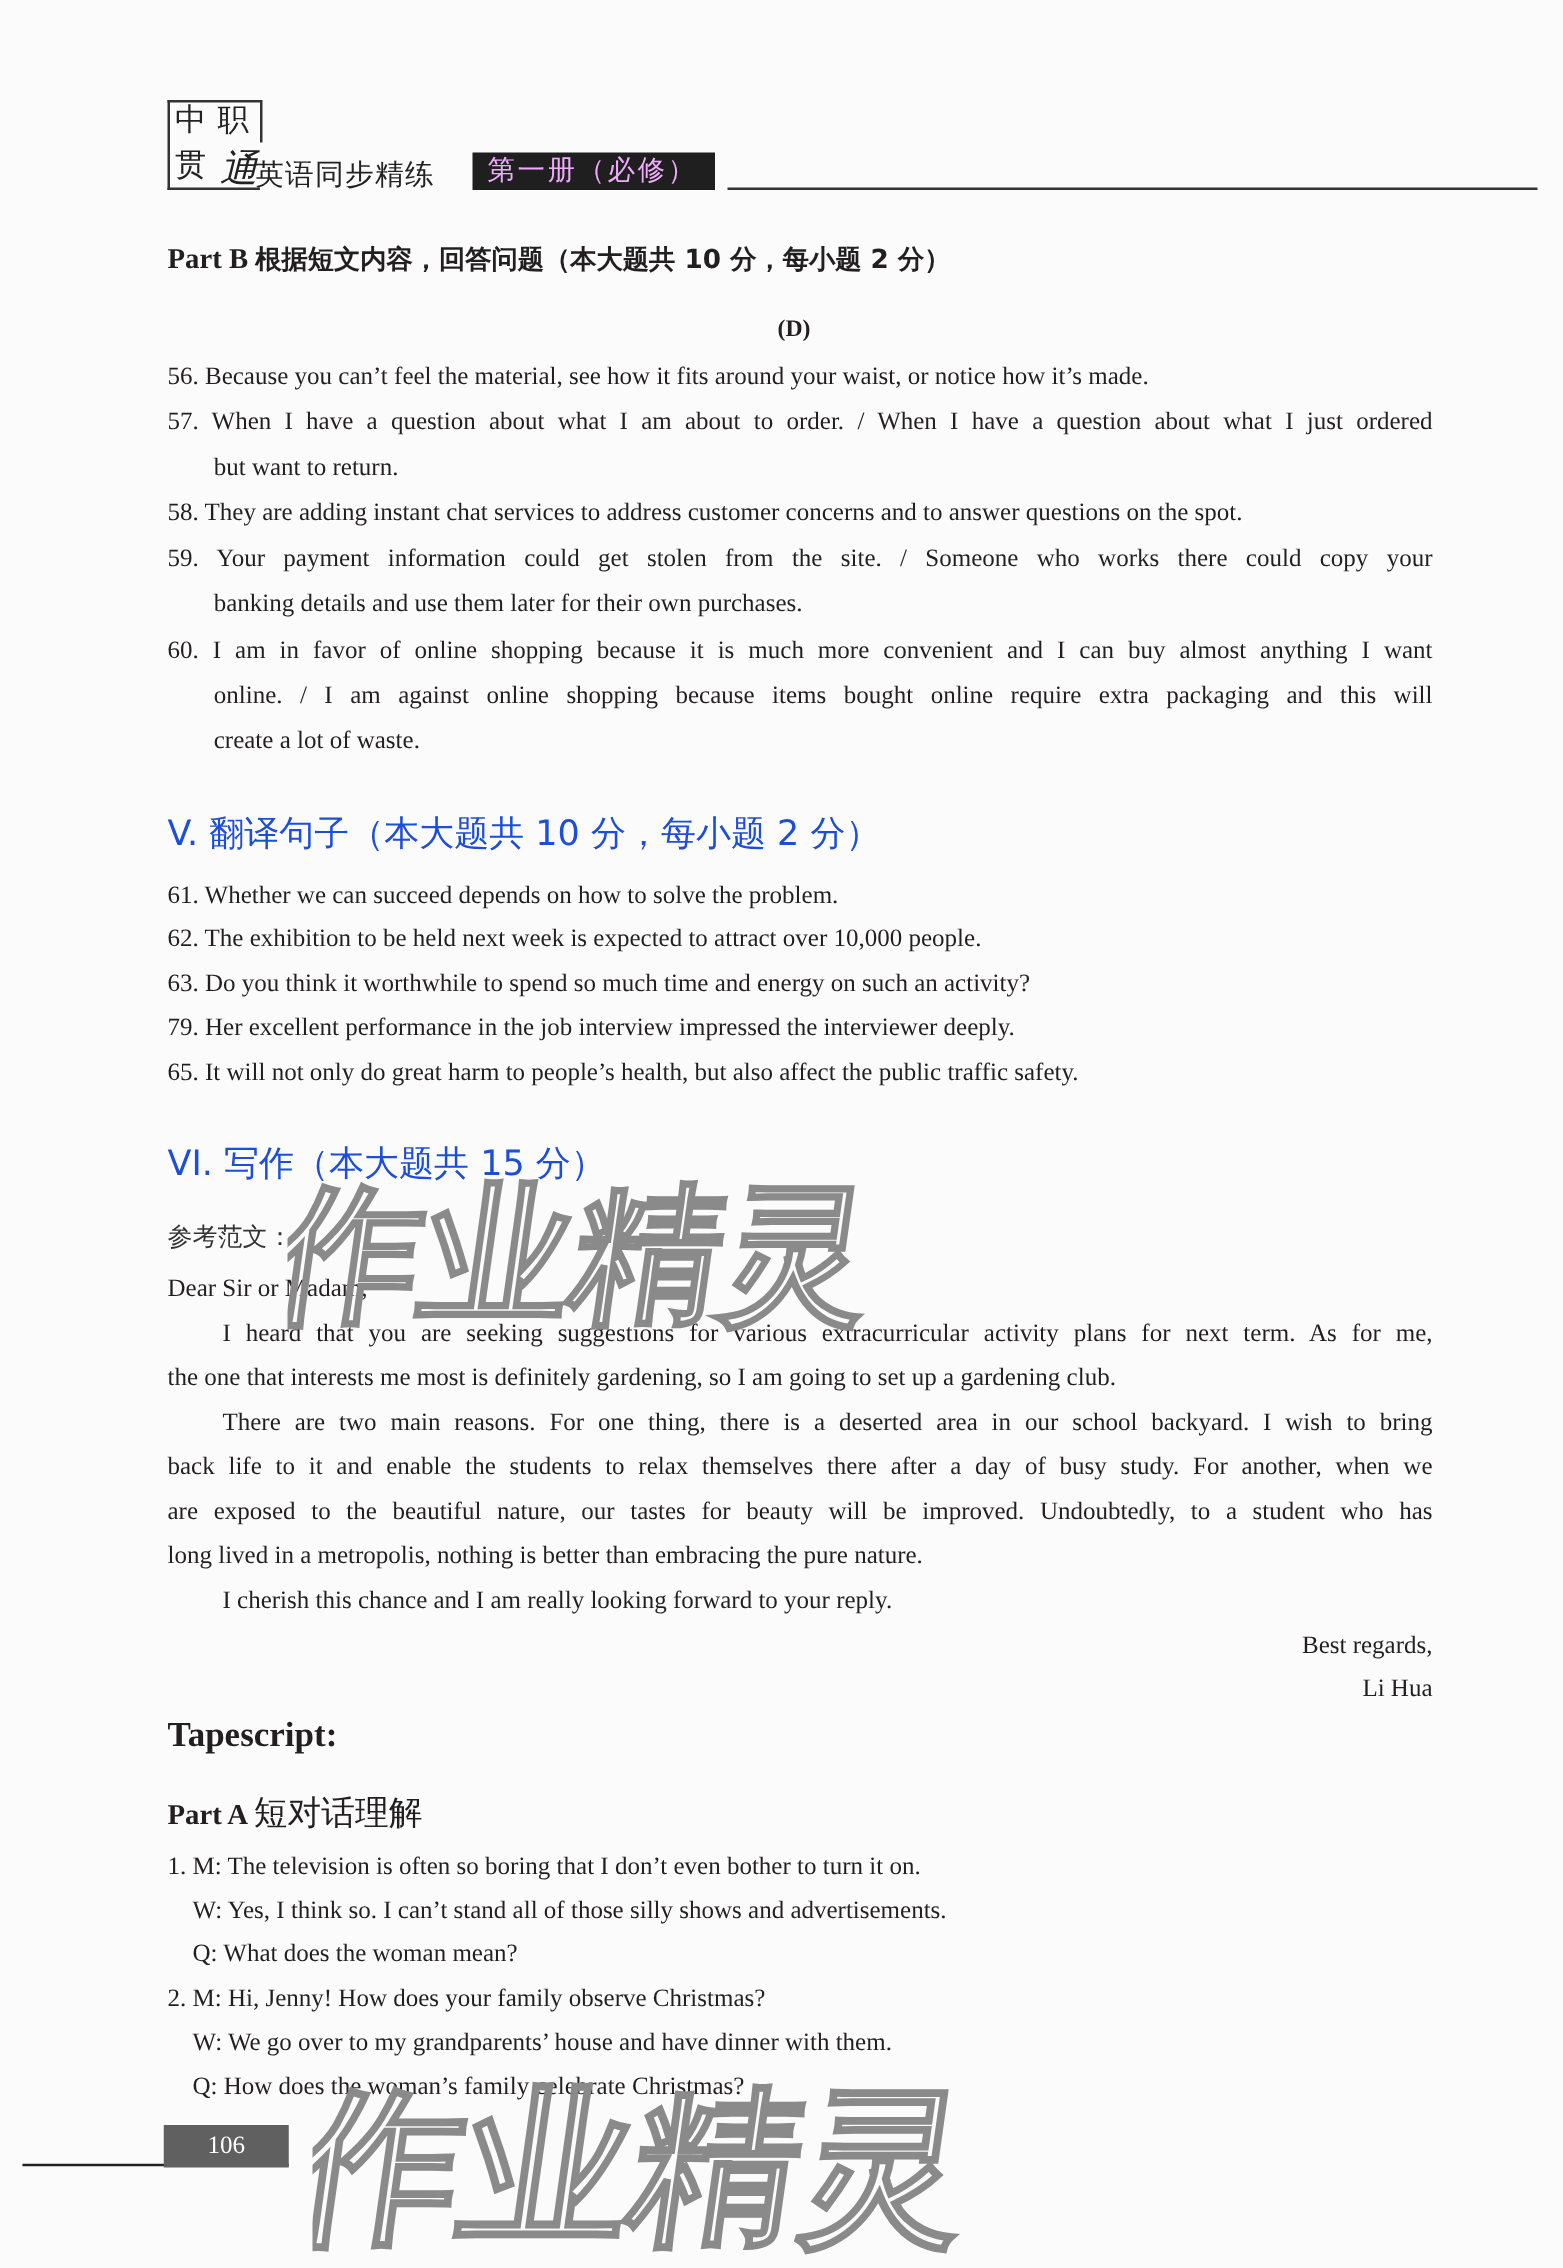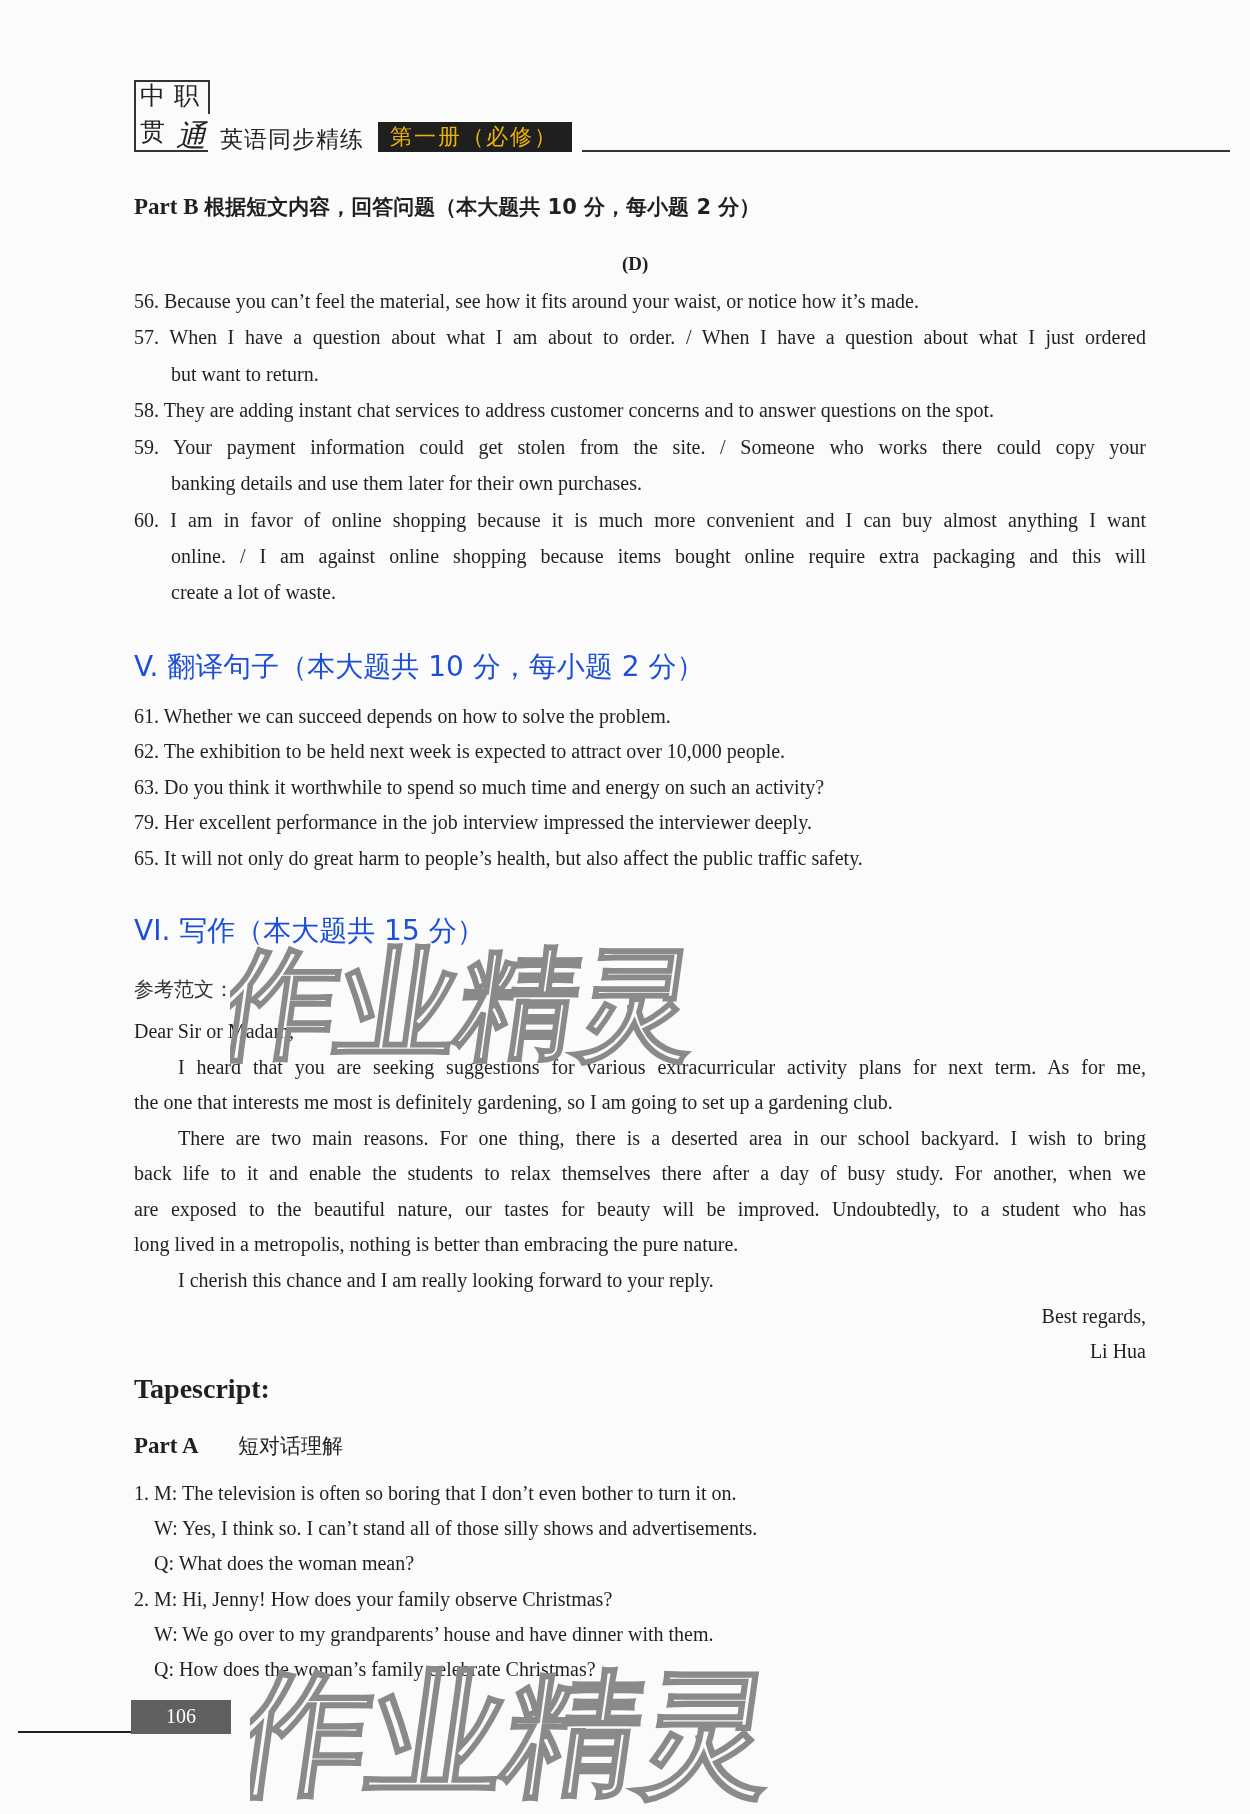--- a/index.html
+++ b/index.html
@@ -13,24 +13,24 @@
   
   .logo-box {
     left: 134px; top: 80px; width: 72px; height: 68px;
     border-left: 2px solid #333; border-top: 2px solid #333; border-bottom: 2px solid #333;
   }
   .logo-box .vr { position:absolute; left: 72px; top: -2px; width: 2px; height: 34px; background:#333; }
   .logo-ch {
     position: absolute; font-family: "DejaVu Sans", sans-serif; font-size: 25px; line-height: 28px; color:#222;
   }
   .book-title {
-    left: 220px; top: 124px; font-family: "DejaVu Sans", sans-serif; font-size: 23px; color:#222; letter-spacing: 1px;
+    left: 204px; top: 124px; font-family: "DejaVu Sans", sans-serif; font-size: 23px; color:#222; letter-spacing: 1px;
   }
   .vol-badge {
-    left: 378px; top: 122px; height: 30px; padding: 0 14px 0 12px; background: #1f1f1f; color: #eab308;
+    left: 378px; top: 122px; height: 30px; padding: 0 14px 0 12px; background: #1f1f1f; color: #f0abfc;
     font-family: "DejaVu Sans", sans-serif; font-size: 22px; line-height: 30px; letter-spacing: 2px;
   }
   .header-rule { left: 582px; top: 150px; width: 648px; height: 2px; background: #333; }
 
   .h-partb {
     left: 134px; top: 193px; font-weight: bold; font-size: 23px; white-space: nowrap;
   }
   .h-partb .cn { font-family: "DejaVu Sans", sans-serif; font-weight: bold; font-size: 21px; }
   .label-d { left: 622px; top: 253px; font-weight: bold; font-size: 19px; }
 
@@ -41,21 +41,21 @@
   .line.para { left: 178px; width: 968px; }
   .line.just { text-align: justify; text-align-last: justify; }
   .line.right { text-align: right; }
 
   .h-section {
     position: absolute; left: 134px; font-family: "DejaVu Sans", sans-serif; font-size: 28px; color:#1d4ed8; white-space: nowrap;
   }
   .h-ref { left: 134px; top: 976px; font-family: "DejaVu Serif", serif; font-size: 20px; color:#333; }
   .h-tape { left: 134px; top: 1373px; font-weight: bold; font-size: 28px; }
   .h-parta { left: 134px; top: 1432px; font-weight: bold; font-size: 23px; white-space: nowrap; }
-  .h-parta .cn { font-family: "DejaVu Sans", sans-serif; font-size: 21px; font-weight: normal; margin-left: 35px; }
+  .h-parta .cn { font-family: "DejaVu Sans", sans-serif; font-size: 27px; font-weight: normal; }
 
   .page-num-box {
     left: 131px; top: 1700px; width: 100px; height: 34px; background: #606060; color: #fff;
     font-size: 20px; line-height: 32px; text-align: center;
   }
   .footer-rule { left: 18px; top: 1731px; width: 213px; height: 2px; background: #222; }
 
   .watermark { pointer-events: none; }
   .watermark text {
     font-family: "DejaVu Sans", sans-serif; font-weight: bold; fill: none; stroke: #8a8a8a; stroke-width: 2;

